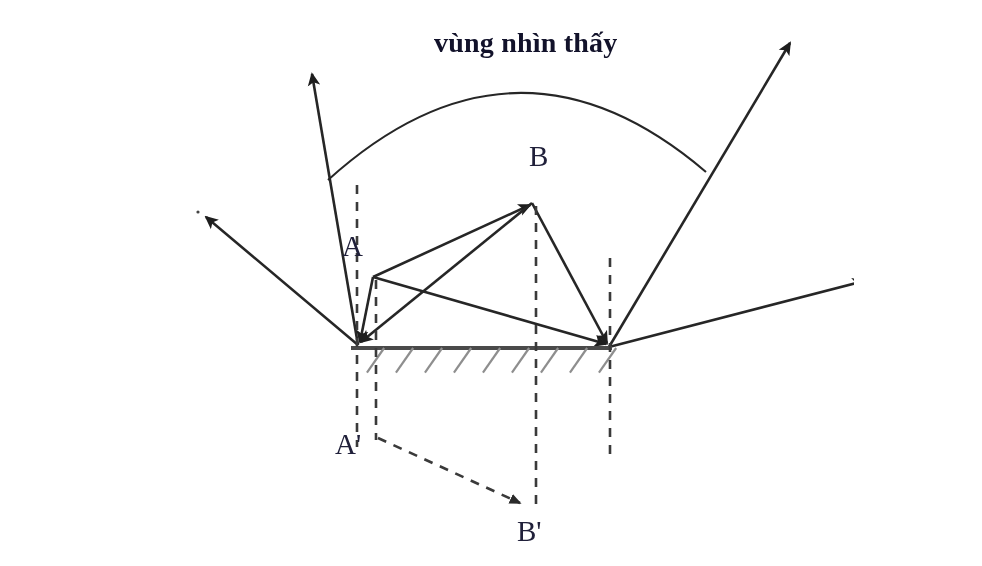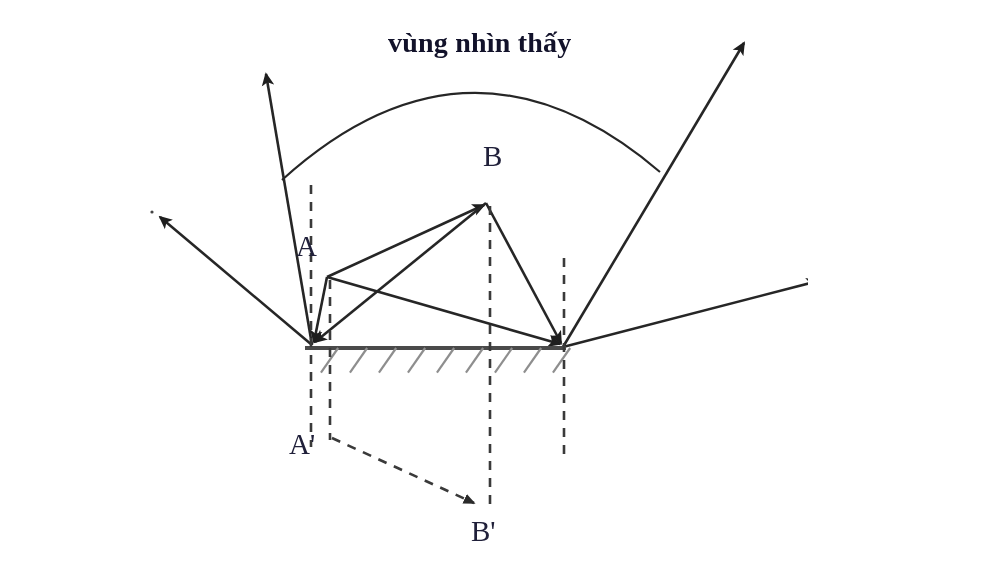--- a/index.html
+++ b/index.html
@@ -10,20 +10,21 @@
   }
   body {
     font-family: "Liberation Serif", serif;
   }
   #diagram-root {
     position: relative;
     width: 808px;
     height: 566px;
     background: #ffffff;
     overflow: hidden;
+    margin-left: 46px;
   }
   #diagram-svg {
     position: absolute;
     left: 0;
     top: 0;
     width: 982px;
     height: 566px;
     display: block;
   }
   .lbl {

